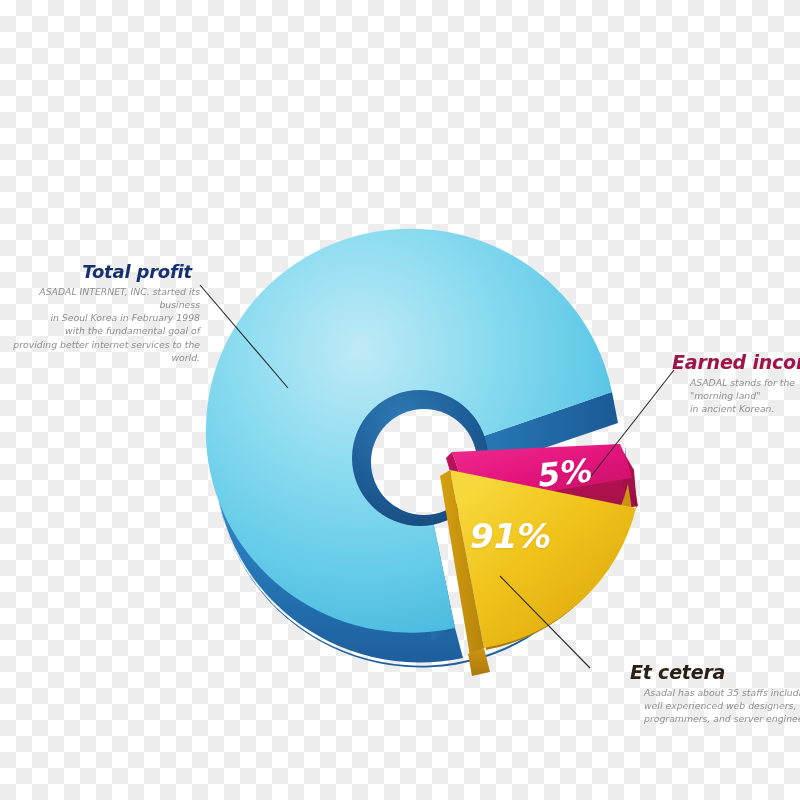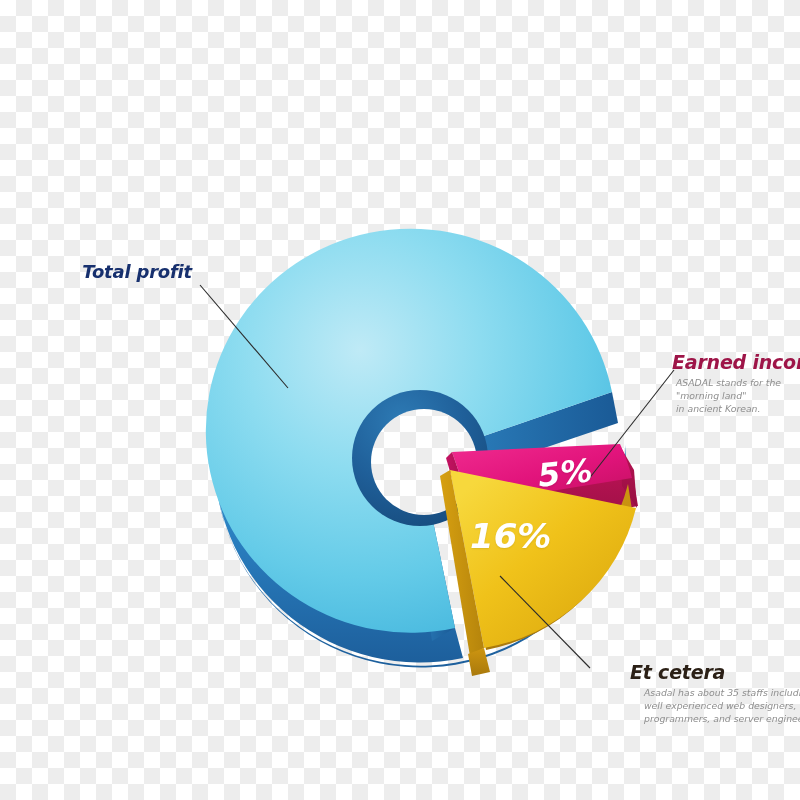--- a/index.html
+++ b/index.html
@@ -67,21 +67,21 @@
   }
   #ann-total-profit .ann-title { color: #17306e; padding-right: 8px; }
 
   #ann-earned-income {
     left: 672px;
     top: 352px;
     width: 128px;
     text-align: left;
   }
   #ann-earned-income .ann-title { color: #9e1548; font-size: 19px; }
-  #ann-earned-income .ann-body { padding-left: 4px; }
+  #ann-earned-income .ann-body { padding-left: 18px; }
 
   #ann-et-cetera {
     left: 592px;
     top: 662px;
     width: 200px;
     text-align: left;
     margin-left: 38px;
   }
   #ann-et-cetera .ann-title { color: #2b2016; font-size: 19px; }
   #ann-et-cetera .ann-body { padding-left: 14px; }
@@ -252,24 +252,28 @@
     </g>
 
     <line x1="200" y1="285" x2="288" y2="388" stroke="#2b2b2b" stroke-width="1.1"></line>
     <line x1="588" y1="480" x2="674" y2="370" stroke="#2b2b2b" stroke-width="1.1"></line>
     <line x1="500" y1="576" x2="590" y2="668" stroke="#2b2b2b" stroke-width="1.1"></line>
   </svg>
 
 
   <div class="pct-label" id="pct-earned-income">5%</div>
 
-  <div class="pct-label" id="pct-et-cetera">16%</div>
+  <div class="pct-label" id="pct-et-cetera">91%</div>
 
   <div class="annotation" id="ann-total-profit">
     <div class="ann-title">Total profit</div>
+    <div class="ann-body">ASADAL INTERNET, INC. started its business
+in Seoul Korea in February 1998
+with the fundamental goal of
+providing better internet services to the world.</div>
   </div>
 
   <div class="annotation" id="ann-earned-income">
     <div class="ann-title">Earned income</div>
     <div class="ann-body">ASADAL stands for the
 "morning land"
 in ancient Korean.</div>
   </div>
 
   <div class="annotation" id="ann-et-cetera">

